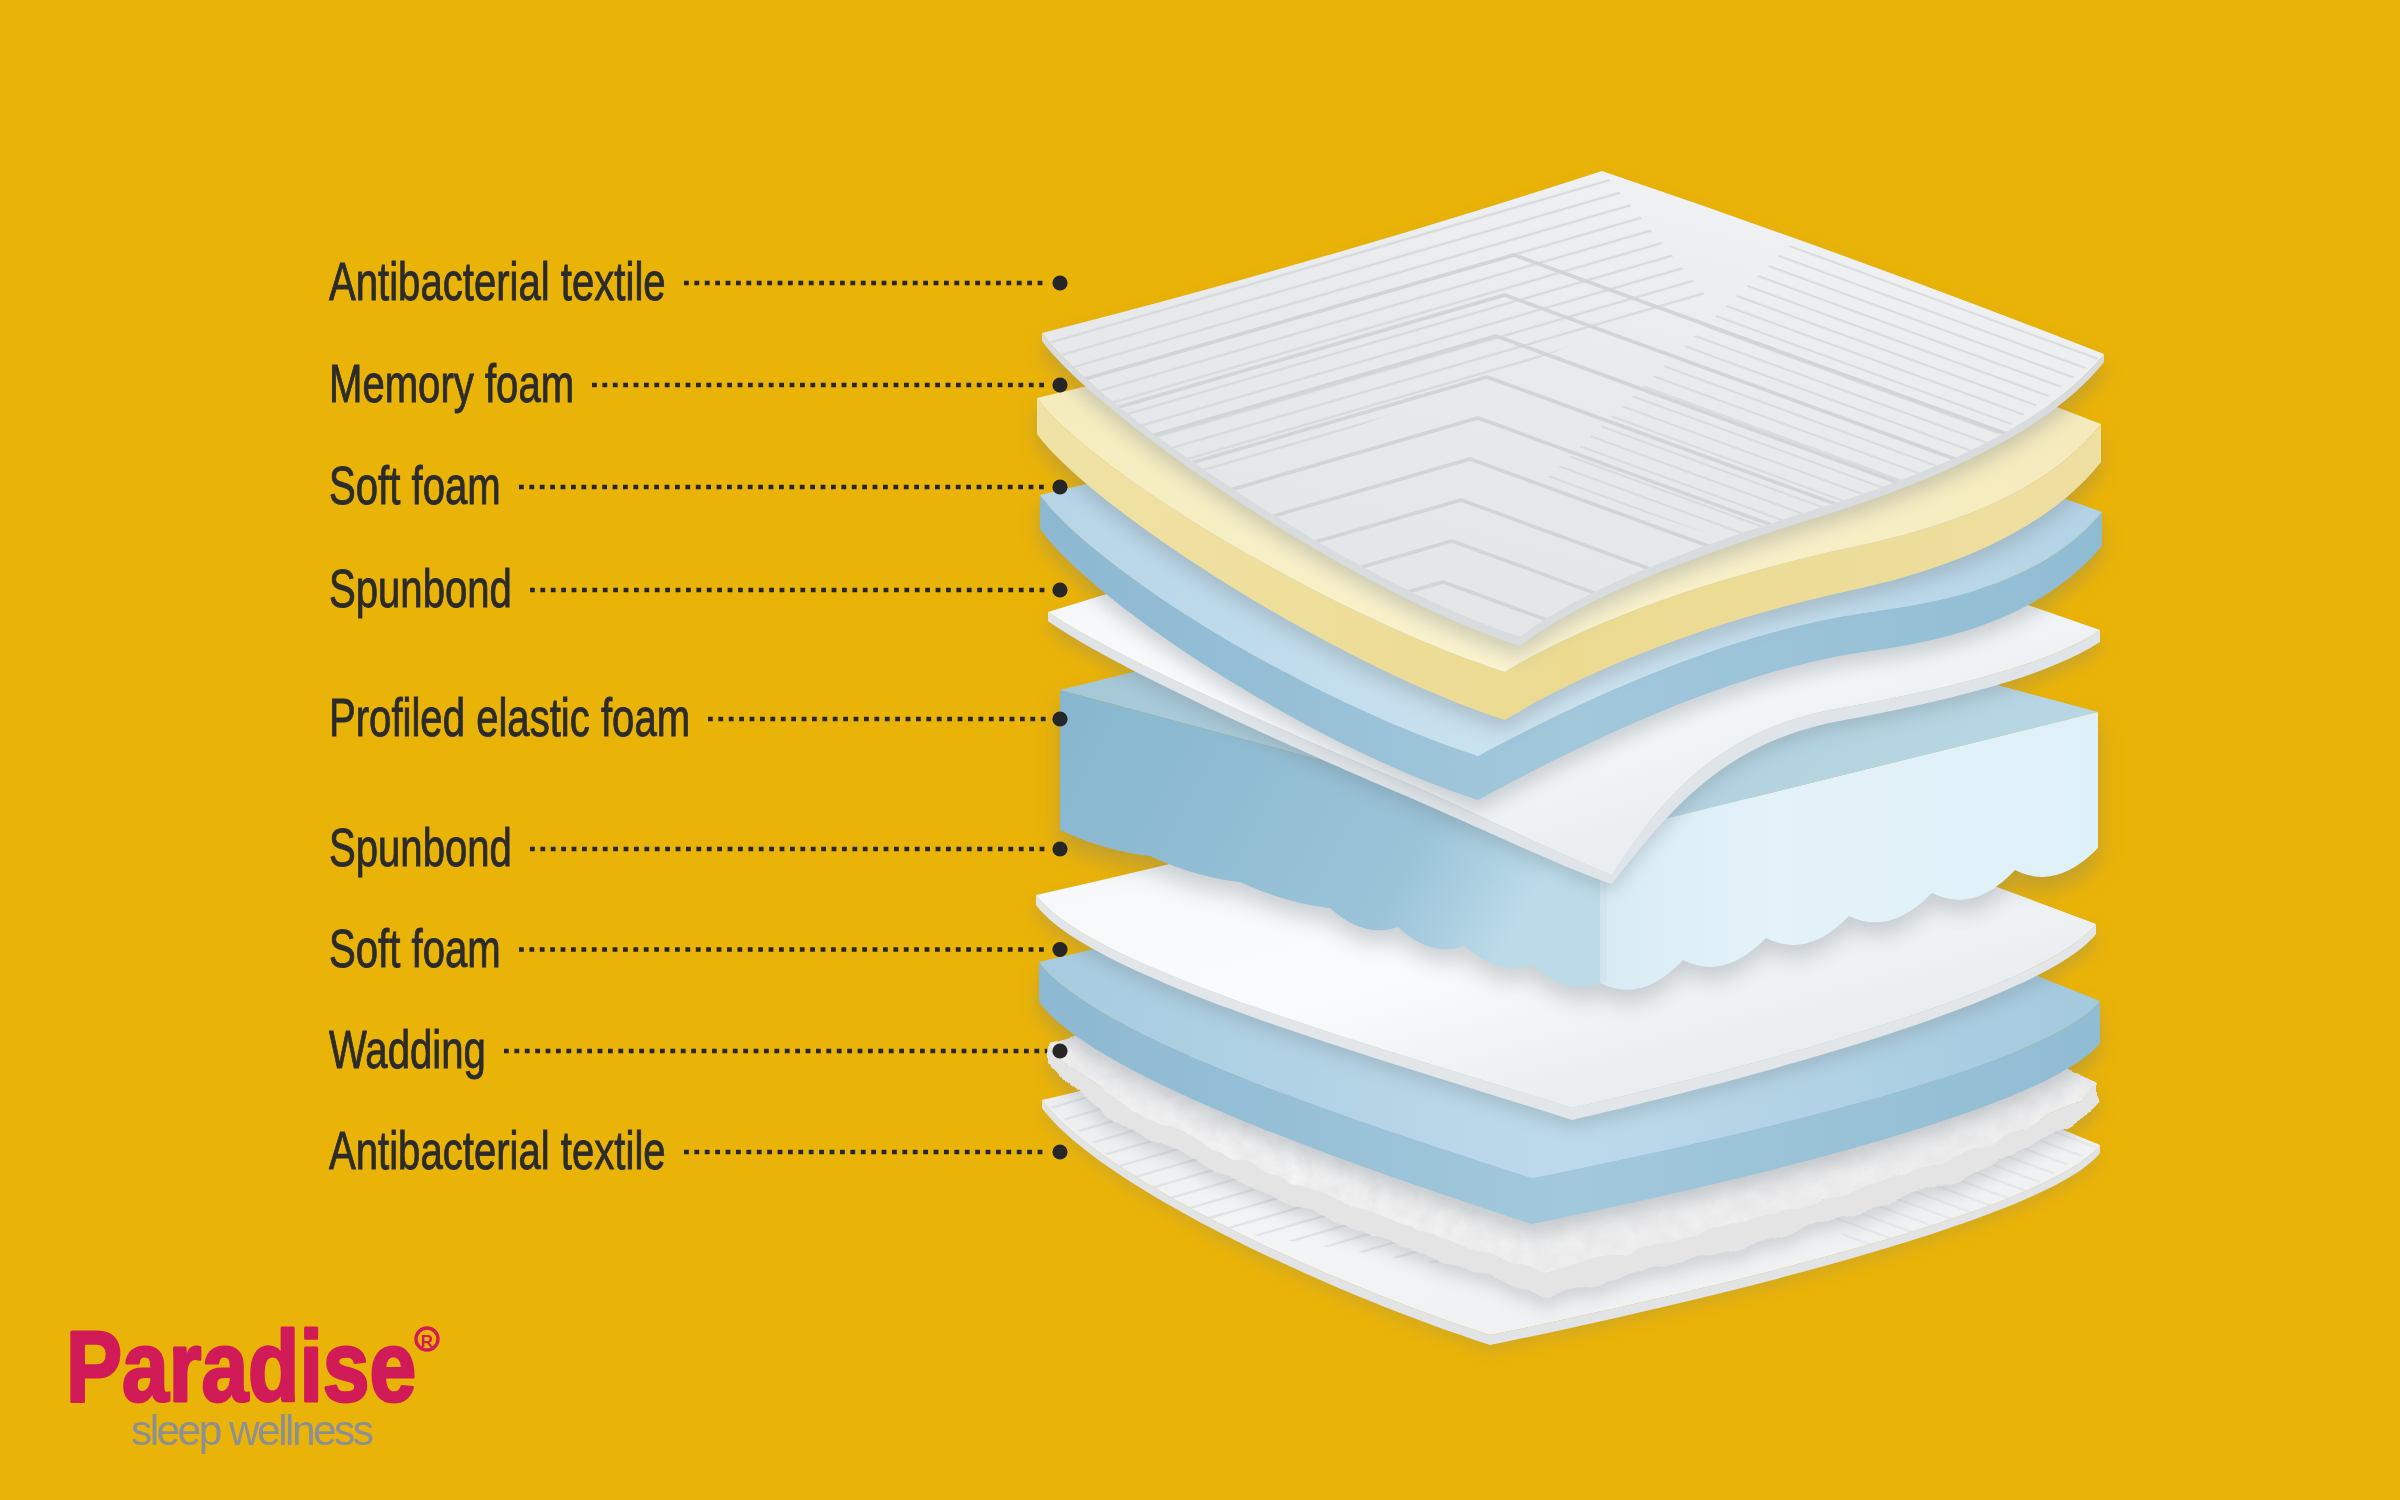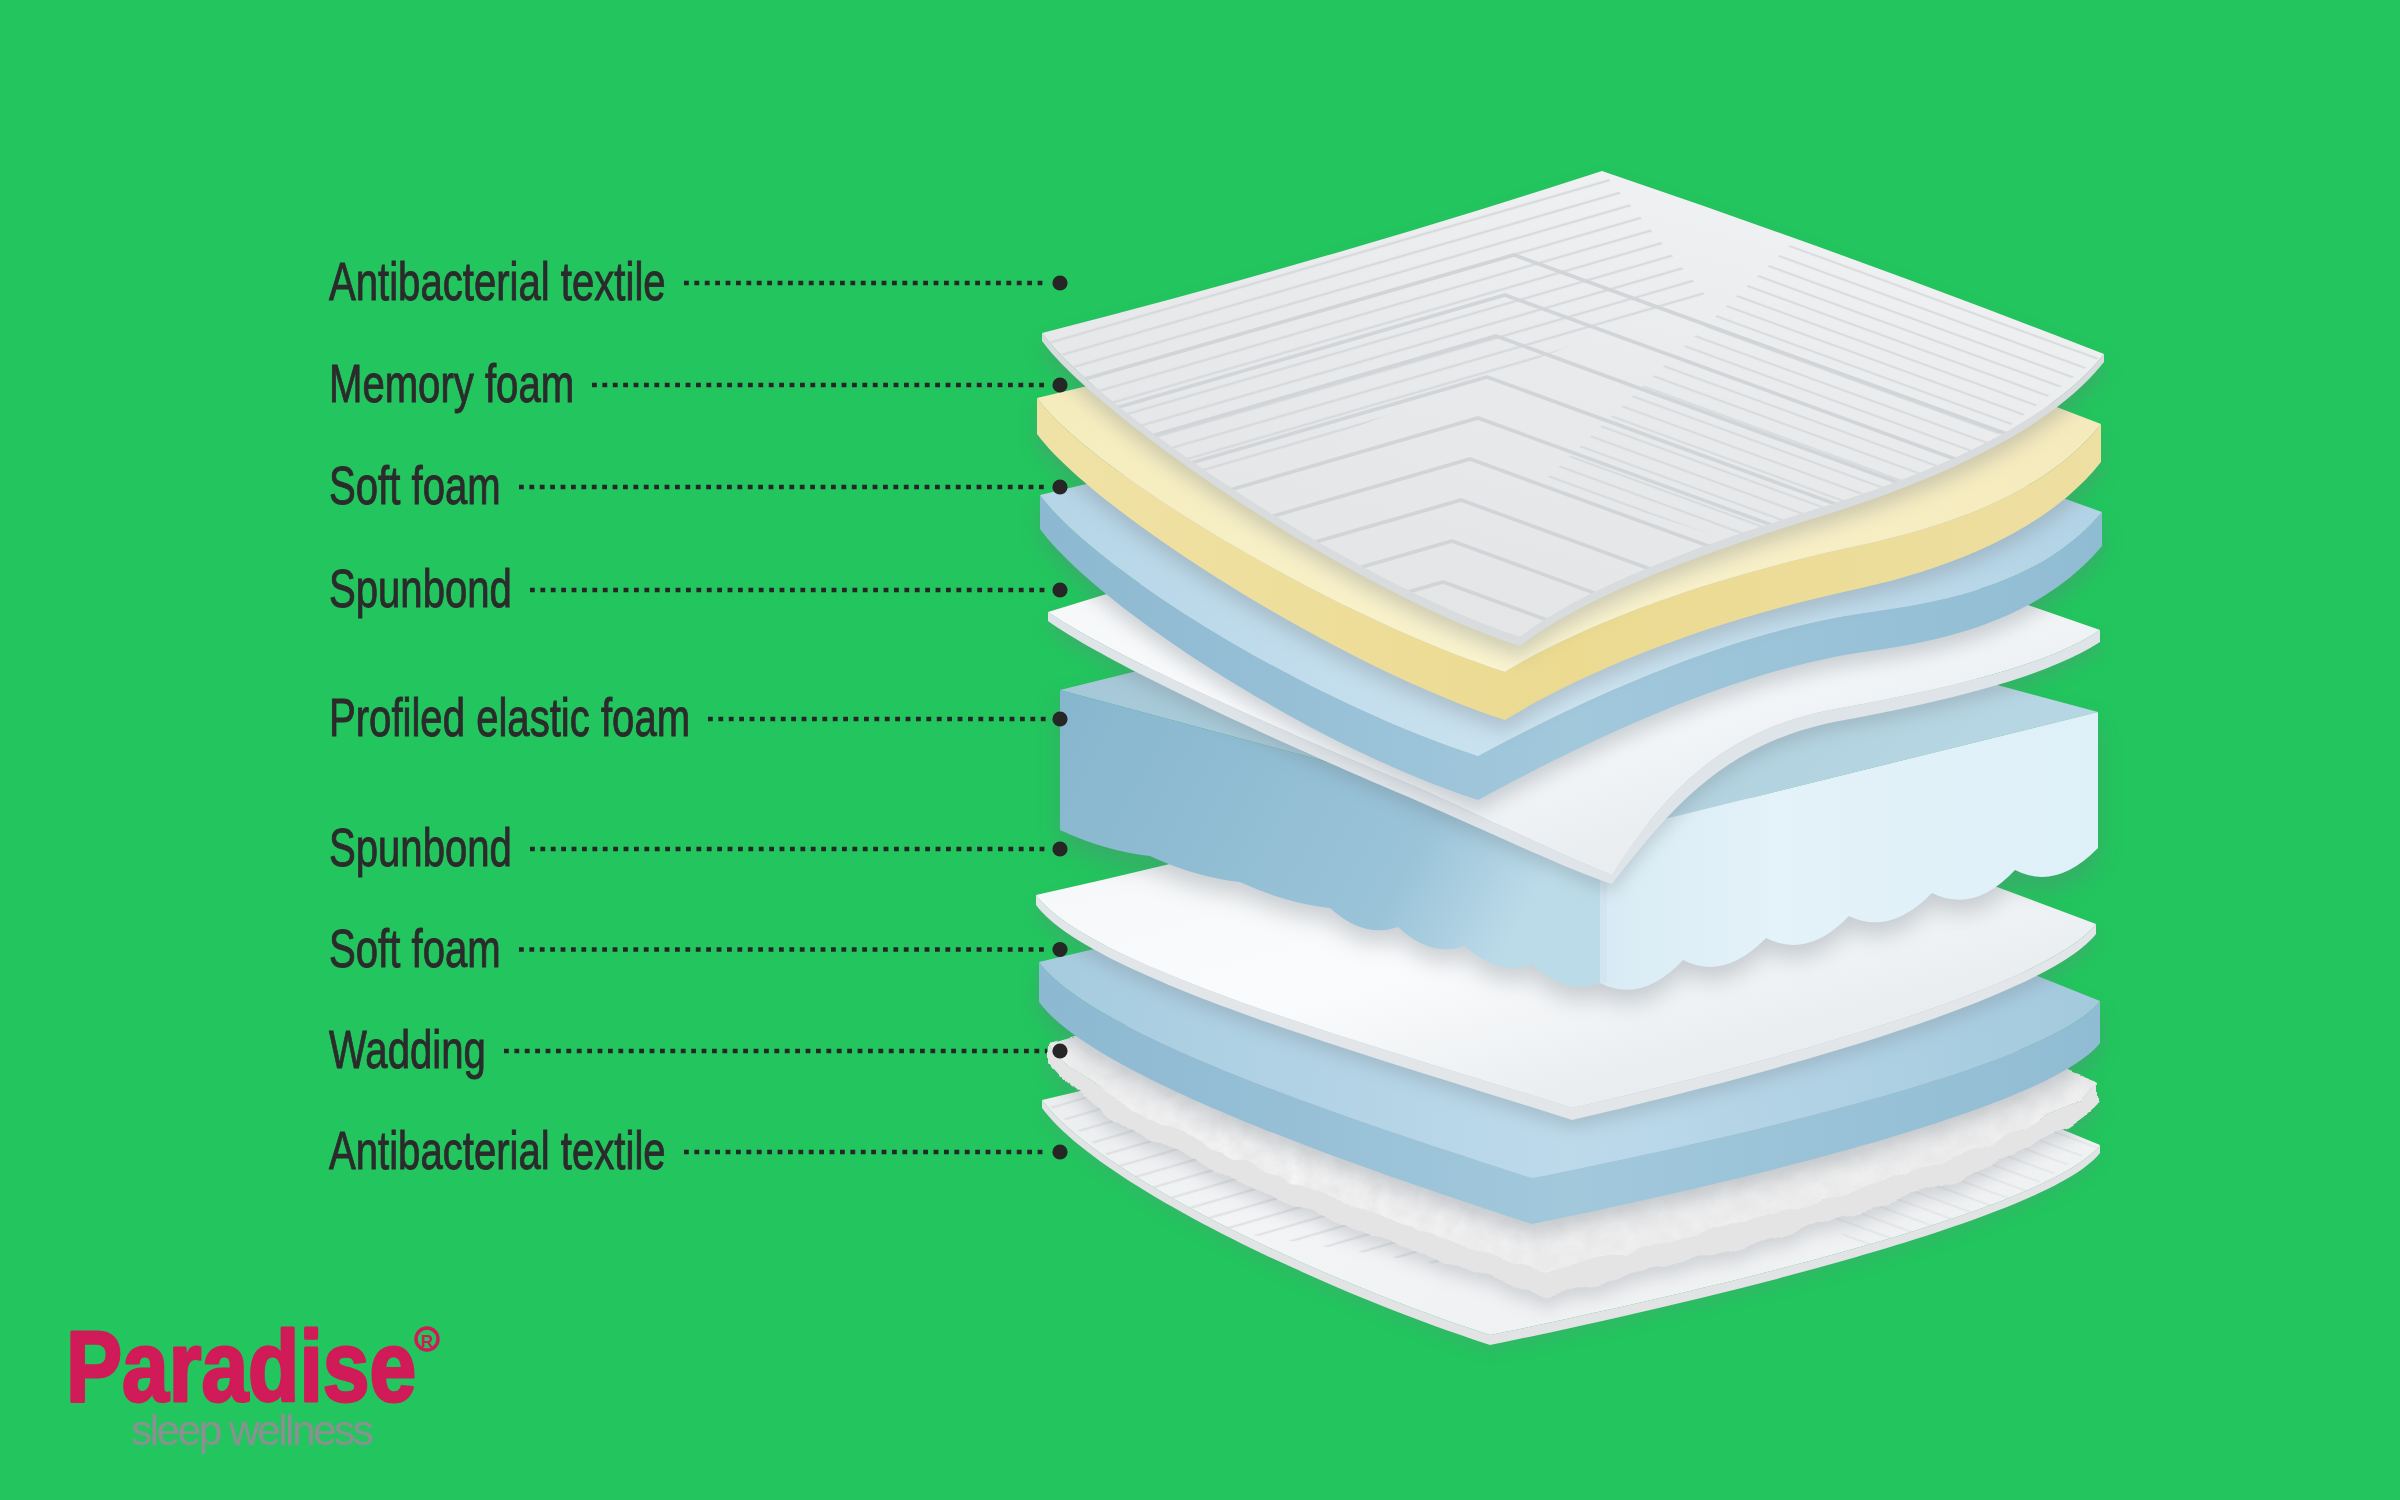--- a/index.html
+++ b/index.html
@@ -1,15 +1,15 @@
 <!DOCTYPE html>
 <html><head><meta charset="utf-8">
 <style>
 html,body{margin:0;padding:0;background:#ffffff;}
-#page{position:relative;width:2400px;height:1500px;background:#22c55e;overflow:hidden;font-family:"Liberation Sans", sans-serif;text-align:center;}
+#page{position:relative;width:2400px;height:1500px;background:#eab308;overflow:hidden;font-family:"Liberation Sans", sans-serif;text-align:center;}
 </style></head>
 <body>
 <div id="page">
 <svg width="2400" height="1500" viewBox="0 0 2400 1500" xmlns="http://www.w3.org/2000/svg" font-family="Liberation Sans, sans-serif">
 <defs>
   <linearGradient id="gTex" x1="0.2" y1="1" x2="0.8" y2="0">
     <stop offset="0" stop-color="#e2e4e6"></stop>
           <stop offset="0.55" stop-color="#e8eaec"></stop>
           <stop offset="1" stop-color="#f2f3f4"></stop>
   </linearGradient>

